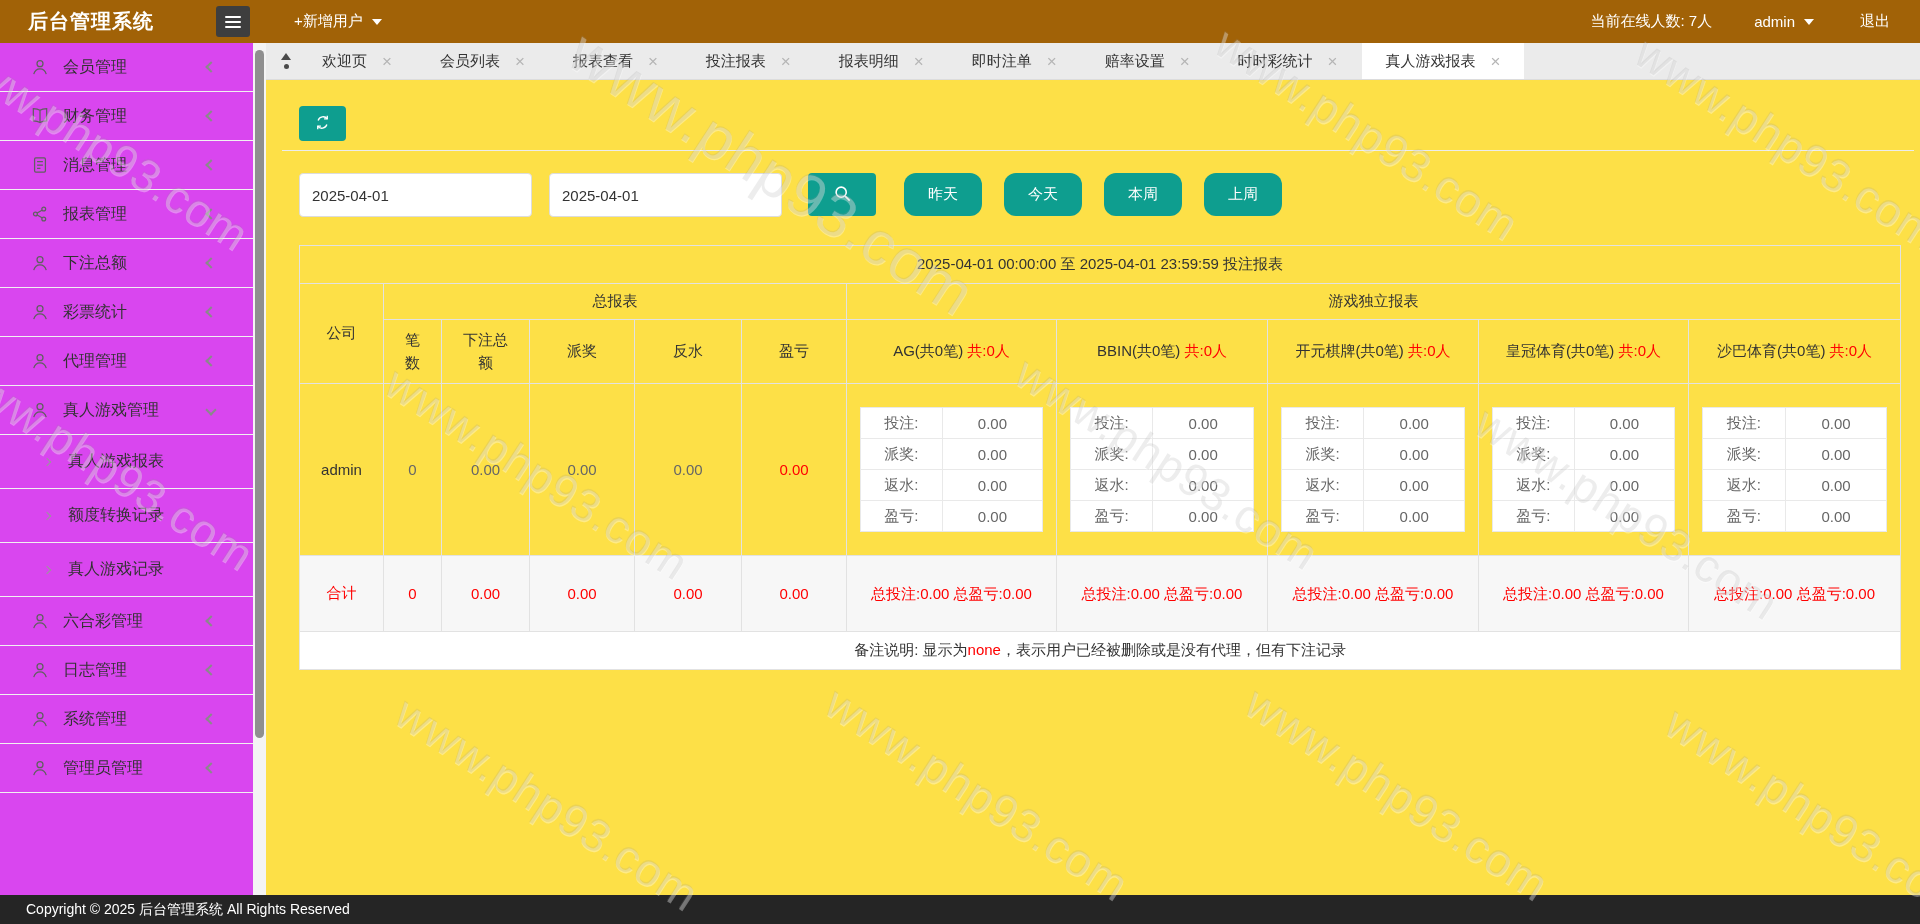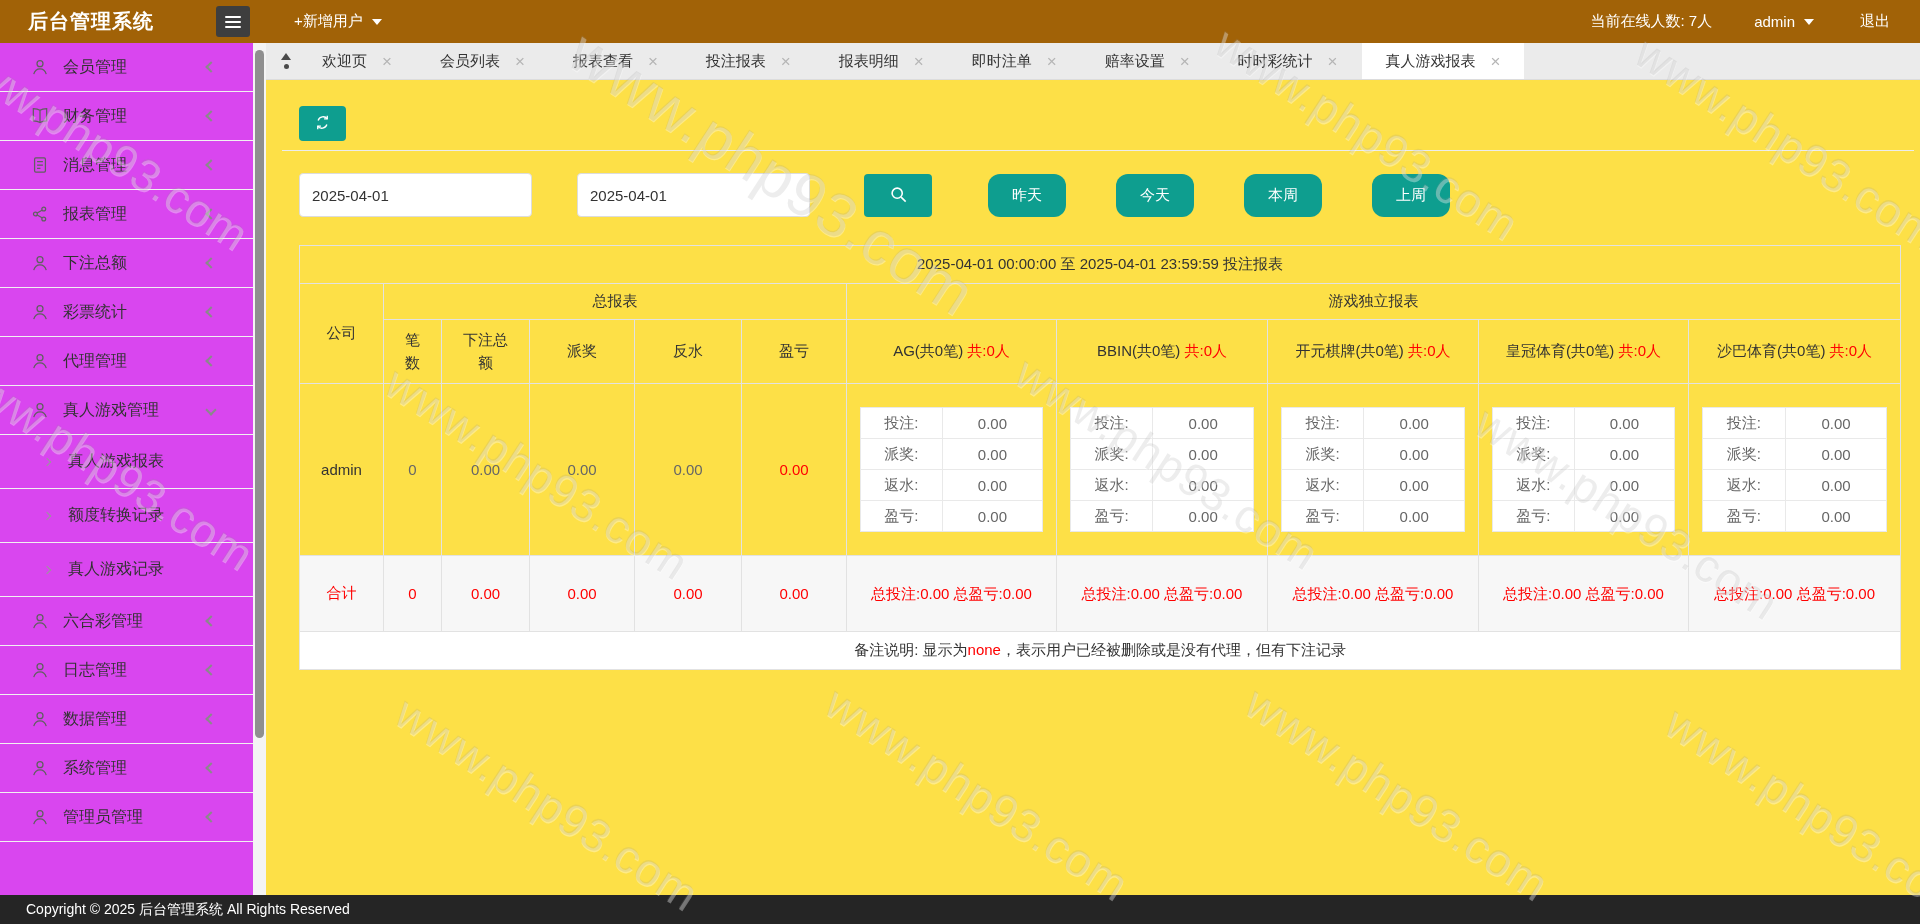--- a/index.html
+++ b/index.html
@@ -41,21 +41,21 @@
   .tab-scroller { width: 24px; margin-left: 8px; display: flex; flex-direction: column; align-items: center; justify-content: center; gap: 4px; cursor: pointer; }
   .tri-up { width: 0; height: 0; border-left: 5px solid transparent; border-right: 5px solid transparent; border-bottom: 7px solid #4a4a4a; }
   .dot { width: 5px; height: 5px; border-radius: 50%; background: #4a4a4a; }
   .tab { display: flex; align-items: center; padding: 0 24px; font-size: 15px; color: #333; cursor: pointer; white-space: nowrap; }
   .tab-close { margin-left: 15px; color: #b5b5b5; font-size: 17px; line-height: 1; }
   .tab.active { background: #fff; }
 
   .content { padding-top: 26px; }
   .refresh-btn { margin-left: 33px; width: 47px; height: 35px; background: #0e9e8f; border: none; border-radius: 4px; display: inline-flex; align-items: center; justify-content: center; cursor: pointer; }
   .sep { margin: 9px 6px 0 16px; border-bottom: 1px solid #ececec; }
-  .filter-row { margin: 22px 0 0 33px; display: flex; align-items: flex-end; gap: 28px; }
+  .filter-row { margin: 22px 0 0 33px; display: flex; align-items: flex-start; }
   .date-input { width: 233px; height: 44px; border: 1px solid #dcdcdc; border-radius: 4px; padding: 0 12px; font-size: 15px; color: #333; font-family: inherit; background: #fff; }
   .date-input.second { margin-left: 17px; }
   .search-btn { margin-left: 26px; width: 68px; height: 43px; background: #0e9e8f; border: none; border-radius: 4px; display: inline-flex; align-items: center; justify-content: center; cursor: pointer; }
   .qbtn { margin-left: 22px; width: 78px; height: 43px; background: #0e9e8f; color: #fff; border: none; border-radius: 12px; font-size: 15px; font-family: inherit; cursor: pointer; }
   .qbtn.first { margin-left: 28px; }
 
   
   .report { margin: 28px 0 0 33px; width: 1601px; border-collapse: collapse; table-layout: fixed; font-size: 15px; }
   .report th, .report td { border: 1px solid #e2e2e2; text-align: center; font-weight: normal; color: #333; vertical-align: middle; }
   .cap td { height: 38px; }
@@ -244,29 +244,20 @@
       </span>
     <span class="slabel">日志管理</span>
     <span class="chev left"></span>
   </div>
   <div class="side-item">
     <span class="sicon">
         <svg>
           <use href="#i-user"></use>
         </svg>
       </span>
-    <span class="slabel">数据管理</span>
-    <span class="chev left"></span>
-  </div>
-  <div class="side-item">
-    <span class="sicon">
-        <svg>
-          <use href="#i-user"></use>
-        </svg>
-      </span>
     <span class="slabel">系统管理</span>
     <span class="chev left"></span>
   </div>
   <div class="side-item">
     <span class="sicon">
         <svg>
           <use href="#i-user"></use>
         </svg>
       </span>
     <span class="slabel">管理员管理</span>

